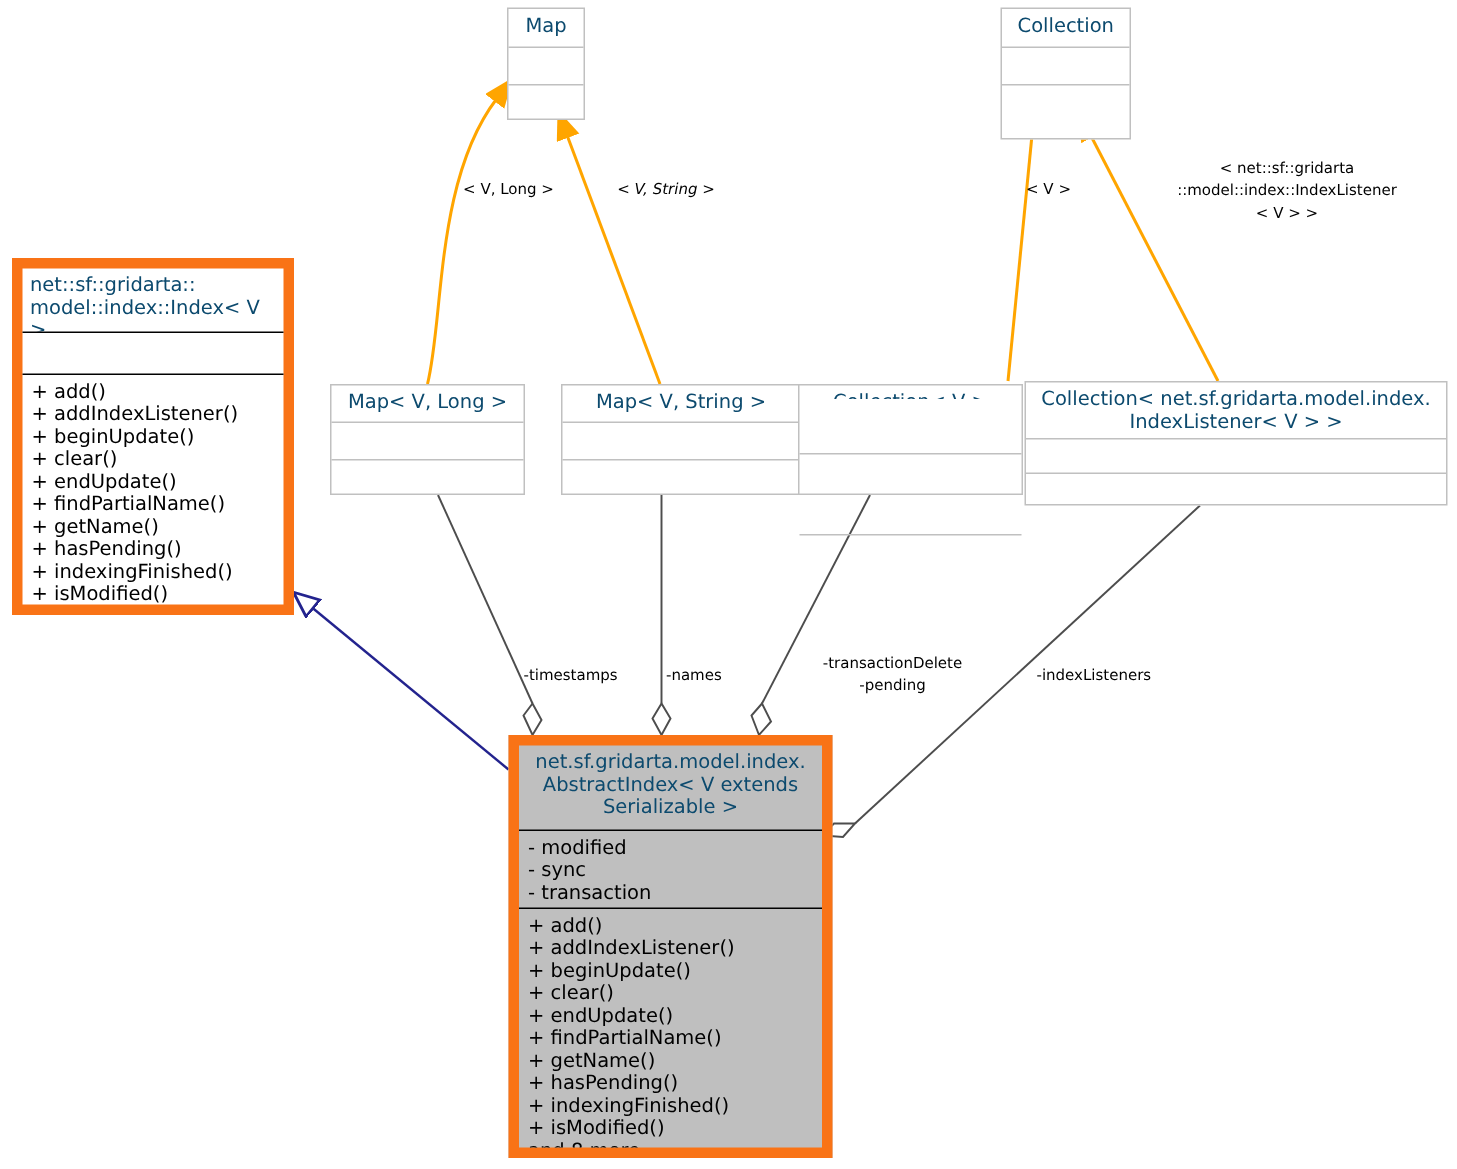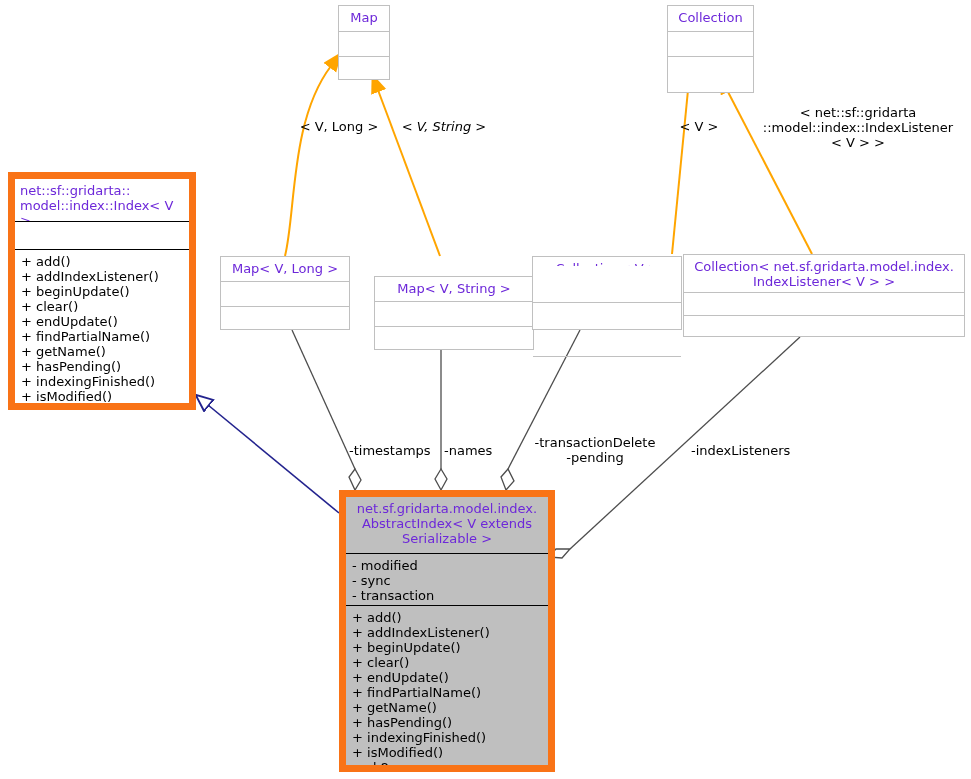--- a/index.html
+++ b/index.html
@@ -44,38 +44,38 @@
   .compartment + .compartment {
     border-top: 1px solid #c0c0c0;
   }
   .solid-border .compartment + .compartment {
     border-top: 1px solid #000000;
   }
   .title-comp {
     text-align: center;
     font-size: 13px;
     line-height: 15px;
-    color: #6d28d9;
+    color: #0c4a6e;
     padding: 4px 5px 5px 5px;
     white-space: pre-line;
   }
   .attr-comp, .meth-comp {
     font-size: 13px;
     line-height: 15px;
     color: #000000;
     padding: 4px 5px 5px 6px;
     white-space: pre-line;
     text-align: left;
   }
   .empty-comp {
     min-height: 18px;
   }
   .edge-label {
     position: absolute;
-    font-size: 13px;
+    font-size: 10px;
     line-height: 15px;
     color: #000000;
     white-space: pre-line;
   }
   .edge-label.center {
     text-align: center;
   }
   .edge-label.left {
     text-align: left;
   }
@@ -158,21 +158,21 @@
 + isModified()
 and 8 more...</div>
   </div>
 
   <div class="node" style="left:220px; top:256px; width:130px; height:74px;">
     <div class="compartment title-comp" style="height:24px;">Map&lt; V, Long &gt;</div>
     <div class="compartment attr-comp empty-comp" style="height:25px;"></div>
     <div class="compartment meth-comp empty-comp" style="flex:1;"></div>
   </div>
 
-  <div class="node" style="left:374px; top:256px; width:160px; height:74px;margin-top:20px;">
+  <div class="node" style="left:374px; top:256px; width:160px; height:74px;">
     <div class="compartment title-comp" style="height:24px;">Map&lt; V, String &gt;</div>
     <div class="compartment attr-comp empty-comp" style="height:25px;"></div>
     <div class="compartment meth-comp empty-comp" style="flex:1;"></div>
   </div>
 
   <div class="node" style="left:532px; top:256px; width:150px; height:74px;gap:36px;">
     <div class="compartment title-comp" style="height:24px;">Collection&lt; V &gt;</div>
     <div class="compartment attr-comp empty-comp" style="height:25px;"></div>
     <div class="compartment meth-comp empty-comp" style="flex:1;"></div>
   </div>

